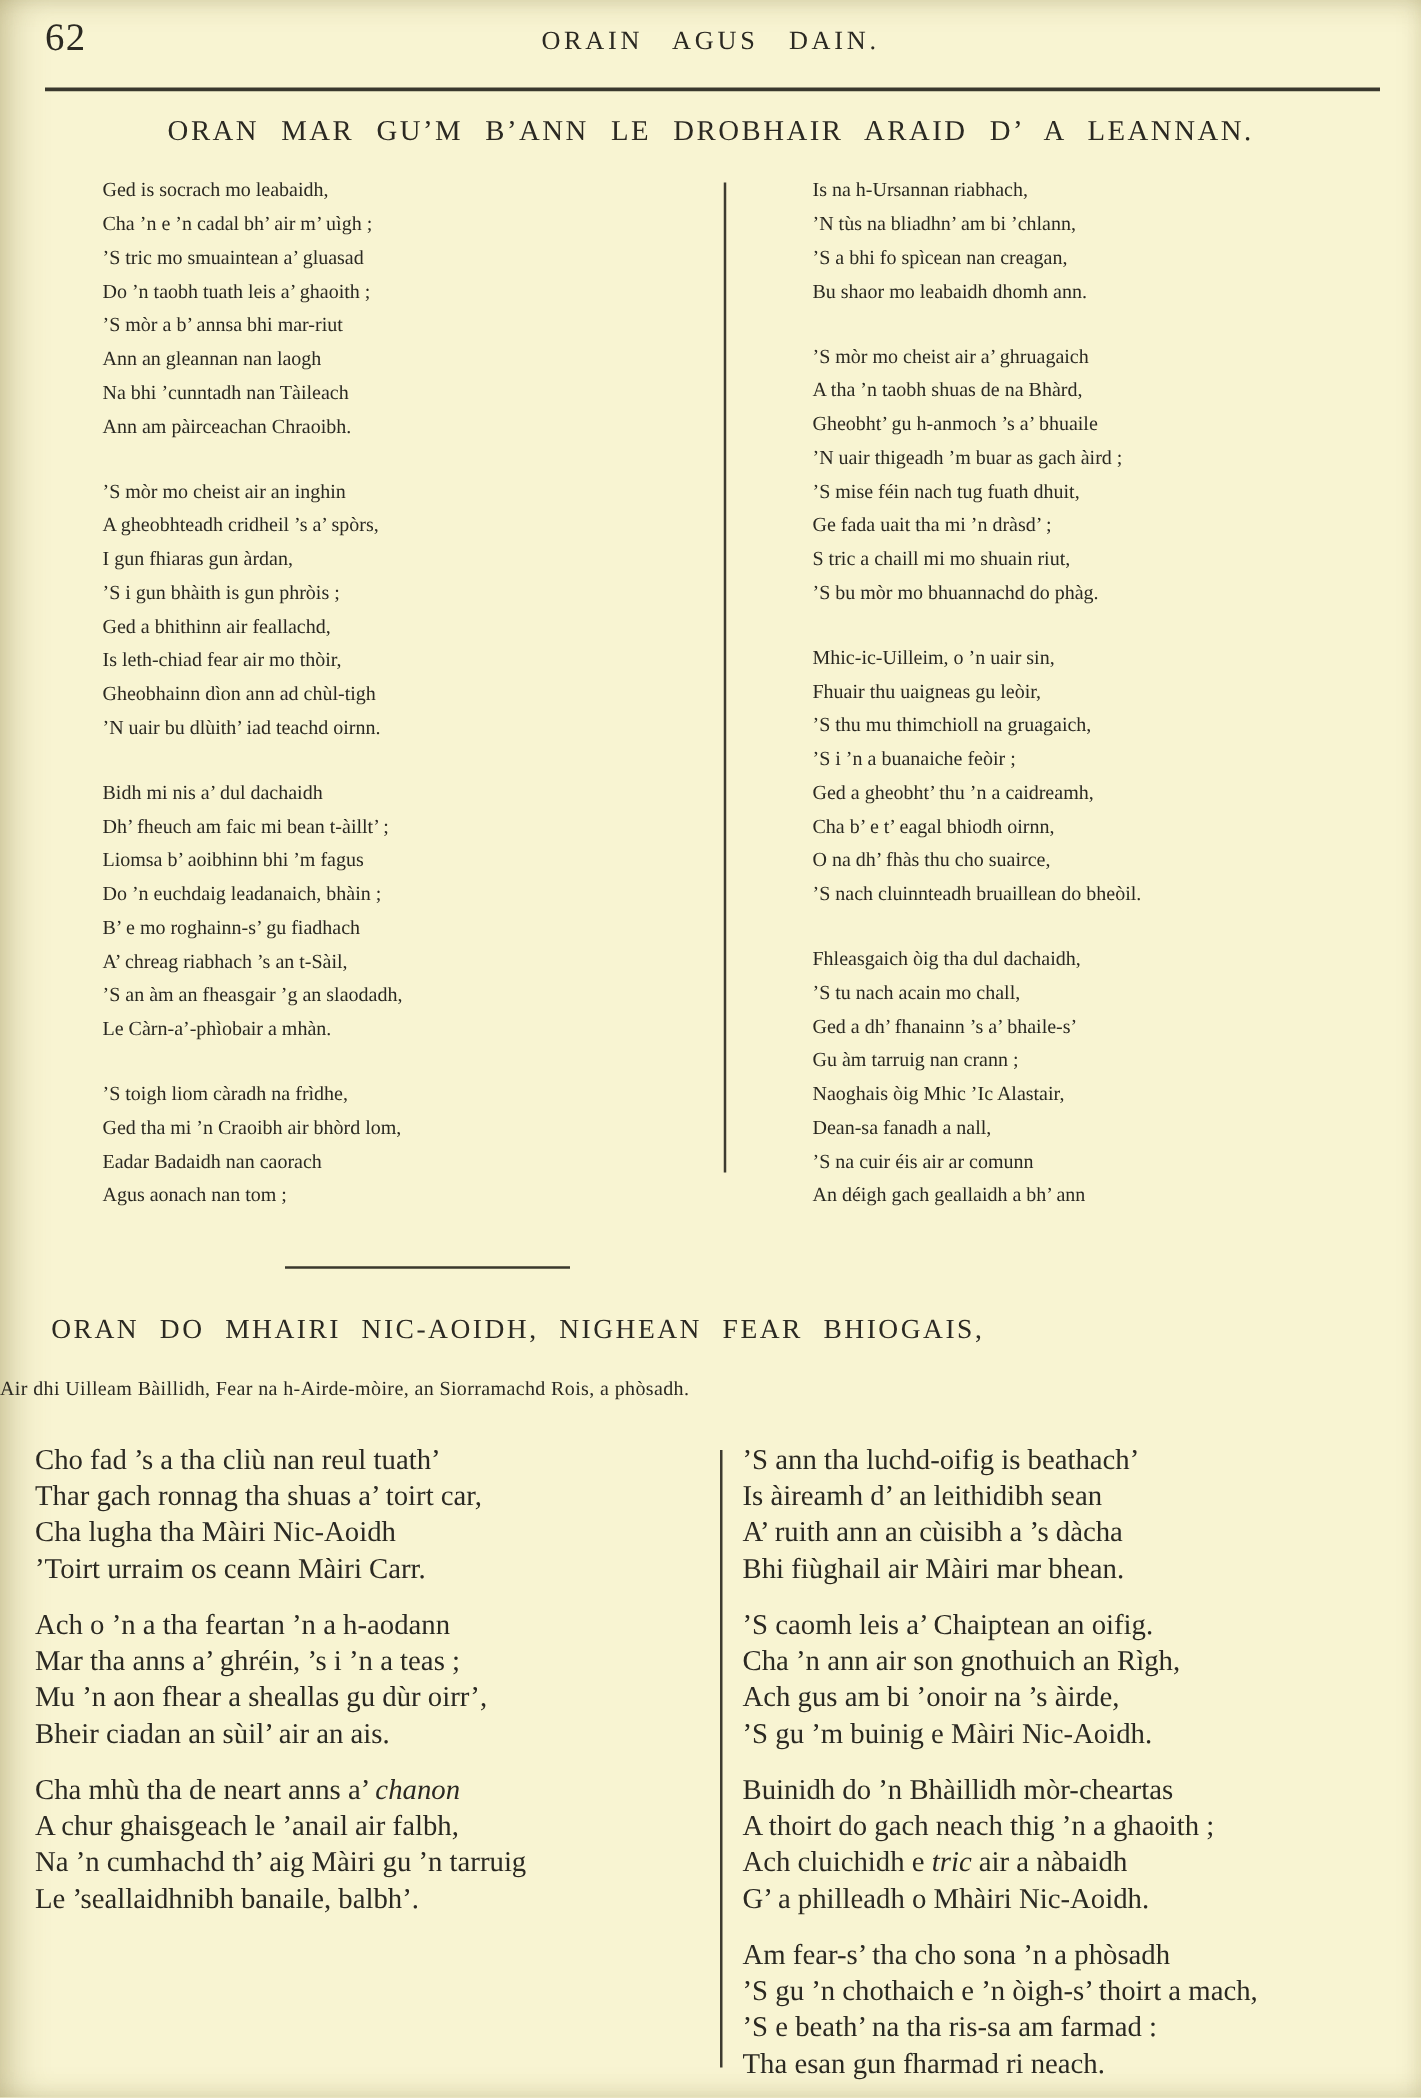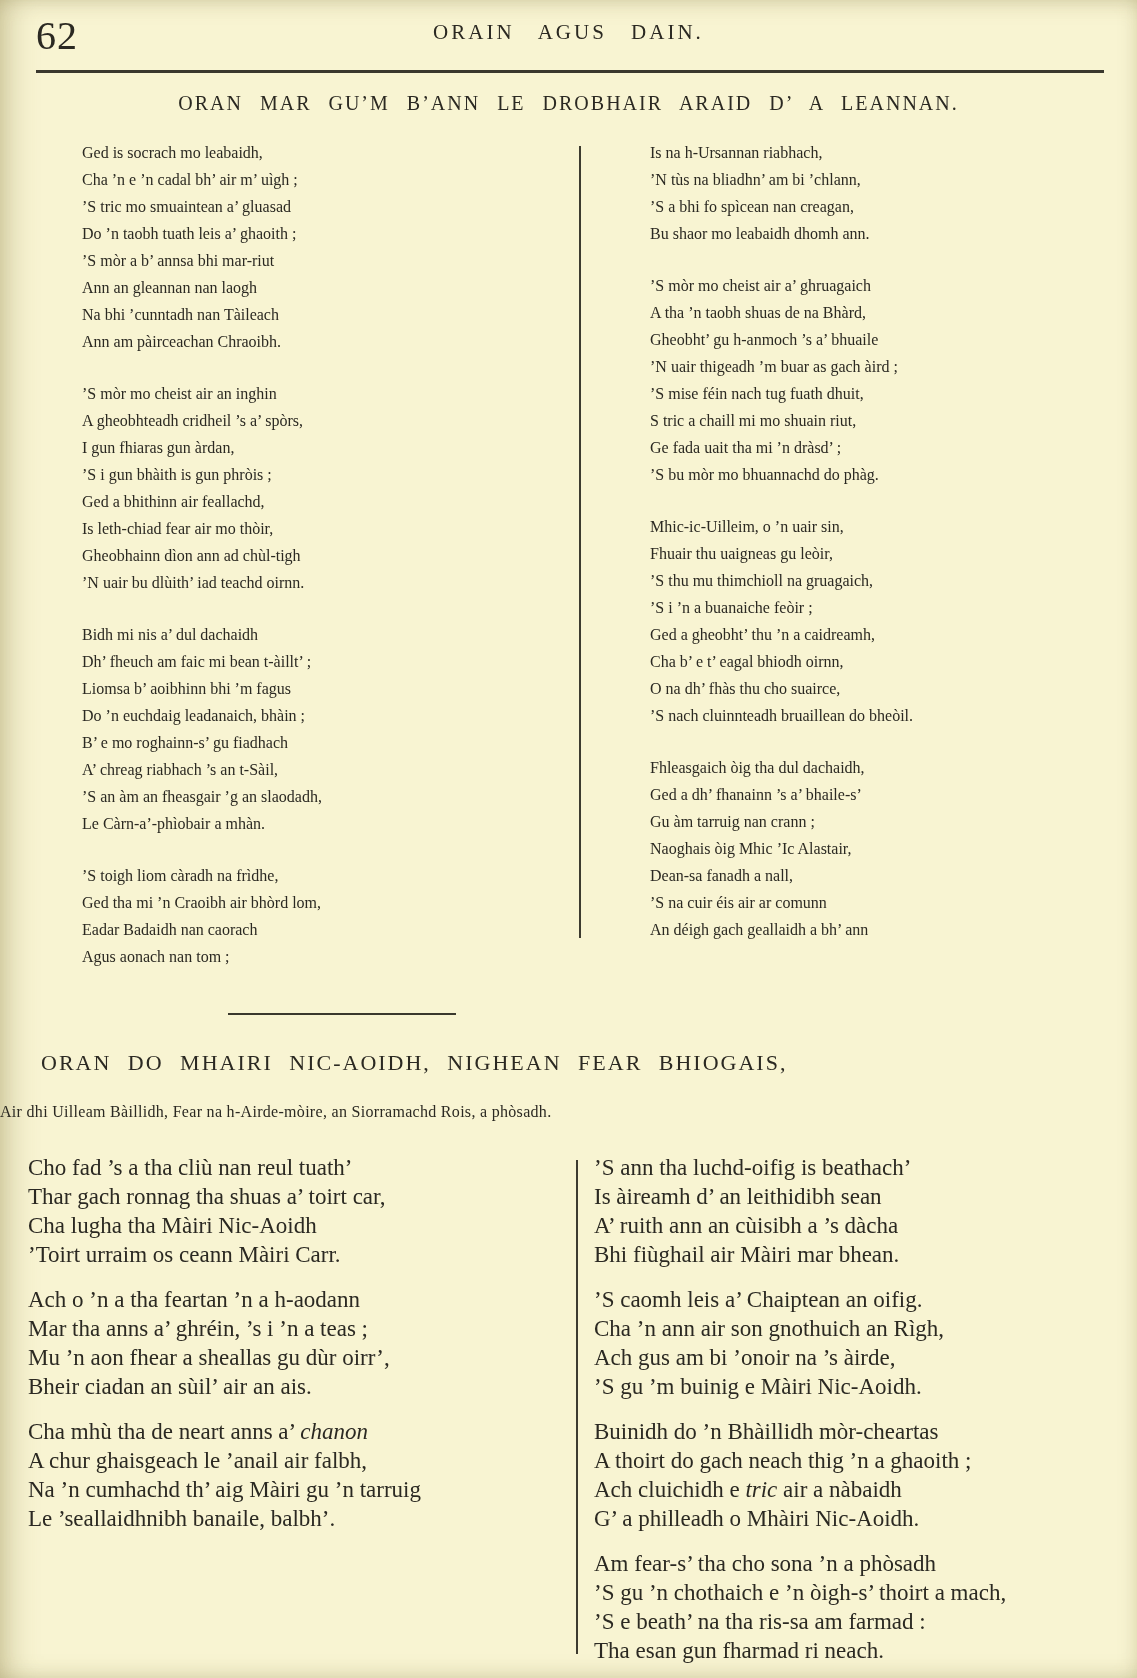--- a/index.html
+++ b/index.html
@@ -11,27 +11,27 @@
     font-family:"Liberation Serif","DejaVu Serif",serif;
     overflow:hidden;
   }
   .page::before {
     content:""; position:absolute; inset:0; pointer-events:none;
     box-shadow: inset 22px 0 30px -14px rgba(125,112,55,.35),
                 inset -10px 0 22px -12px rgba(125,112,55,.22),
                 inset 0 14px 26px -16px rgba(125,112,55,.25),
                 inset 0 -14px 26px -16px rgba(125,112,55,.22);
   }
-  .page-number { position:absolute; left:36px; top:12px; font-size:40px; letter-spacing:1px; }
+  .page-number { position:absolute; left:36px; top:12px; font-size:31px; letter-spacing:1px; }
   .running-title { position:absolute; left:0; top:20px; width:100%; text-align:center;
     font-size:21px; letter-spacing:3px; word-spacing:16px; }
   .rule-top { position:absolute; left:36px; top:70px; width:1068px; height:3px; background:#3a382d; }
   .rule-mid { position:absolute; left:228px; top:1013px; width:228px; height:2px; background:#3a382d; }
   .poem-title1 { position:absolute; left:0; top:92px; width:100%; text-align:center;
-    font-size:20px; letter-spacing:2px; word-spacing:10px; white-space:nowrap; }
+    font-size:23px; letter-spacing:2px; word-spacing:10px; white-space:nowrap; }
   .poem-title2 { position:absolute; left:0; top:1050px; width:100%; text-align:left;
     font-size:22px; letter-spacing:2px; word-spacing:9px; white-space:nowrap;padding-left:41px; }
   .poem-subtitle { position:absolute; left:0; top:1103px; width:100%; text-align:left;
     font-size:16px; letter-spacing:.3px; }
   .column { position:absolute; font-size:16px; }
   .verse-line { line-height:27px; white-space:nowrap; }
   .stanza { margin-bottom:25px; }
   #p1-left  { left:82px;  top:139px; width:480px; }
   #p1-right { left:650px; top:139px; width:470px; }
   #p2-left  { left:28px;  top:1153px; width:520px; font-size:23px; }
@@ -101,36 +101,37 @@
         <div class="verse-line"><span>’N tùs na bliadhn’ am bi ’chlann,</span></div>
         <div class="verse-line"><span>’S a bhi fo spìcean nan creagan,</span></div>
         <div class="verse-line"><span>Bu shaor mo leabaidh dhomh ann.</span></div>
       </div>
     <div class="stanza">
         <div class="verse-line"><span>’S mòr mo cheist air a’ ghruagaich</span></div>
         <div class="verse-line"><span>A tha ’n taobh shuas de na Bhàrd,</span></div>
         <div class="verse-line"><span>Gheobht’ gu h-anmoch ’s a’ bhuaile</span></div>
         <div class="verse-line"><span>’N uair thigeadh ’m buar as gach àird ;</span></div>
         <div class="verse-line"><span>’S mise féin nach tug fuath dhuit,</span></div>
+        <div class="verse-line"><span>Ge fada uait tha mi ’n dràsd’ ;</span></div>
         <div class="verse-line"><span>S tric a chaill mi mo shuain riut,</span></div>
-        <div class="verse-line"><span>Ge fada uait tha mi ’n dràsd’ ;</span></div>
         <div class="verse-line"><span>’S bu mòr mo bhuannachd do phàg.</span></div>
       </div>
     <div class="stanza">
         <div class="verse-line"><span>Mhic-ic-Uilleim, o ’n uair sin,</span></div>
         <div class="verse-line"><span>Fhuair thu uaigneas gu leòir,</span></div>
         <div class="verse-line"><span>’S thu mu thimchioll na gruagaich,</span></div>
         <div class="verse-line"><span>’S i ’n a buanaiche feòir ;</span></div>
         <div class="verse-line"><span>Ged a gheobht’ thu ’n a caidreamh,</span></div>
         <div class="verse-line"><span>Cha b’ e t’ eagal bhiodh oirnn,</span></div>
         <div class="verse-line"><span>O na dh’ fhàs thu cho suairce,</span></div>
         <div class="verse-line"><span>’S nach cluinnteadh bruaillean do bheòil.</span></div>
       </div>
     <div class="stanza">
         <div class="verse-line"><span>Fhleasgaich òig tha dul dachaidh,</span></div>
+        <div class="verse-line"><span>’S tu nach acain mo chall,</span></div>
         <div class="verse-line"><span>Ged a dh’ fhanainn ’s a’ bhaile-s’</span></div>
         <div class="verse-line"><span>Gu àm tarruig nan crann ;</span></div>
         <div class="verse-line"><span>Naoghais òig Mhic ’Ic Alastair,</span></div>
         <div class="verse-line"><span>Dean-sa fanadh a nall,</span></div>
         <div class="verse-line"><span>’S na cuir éis air ar comunn</span></div>
         <div class="verse-line"><span>An déigh gach geallaidh a bh’ ann</span></div>
       </div>
   </section>
 
   <div class="rule-mid"></div>

